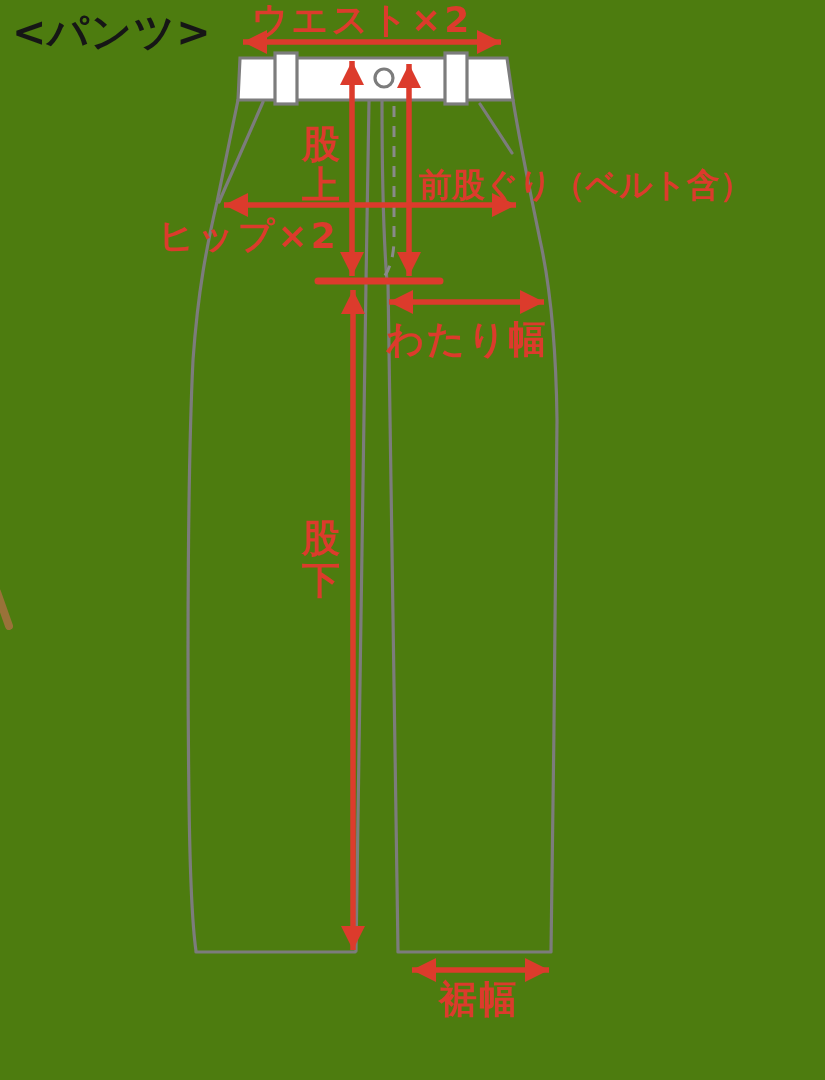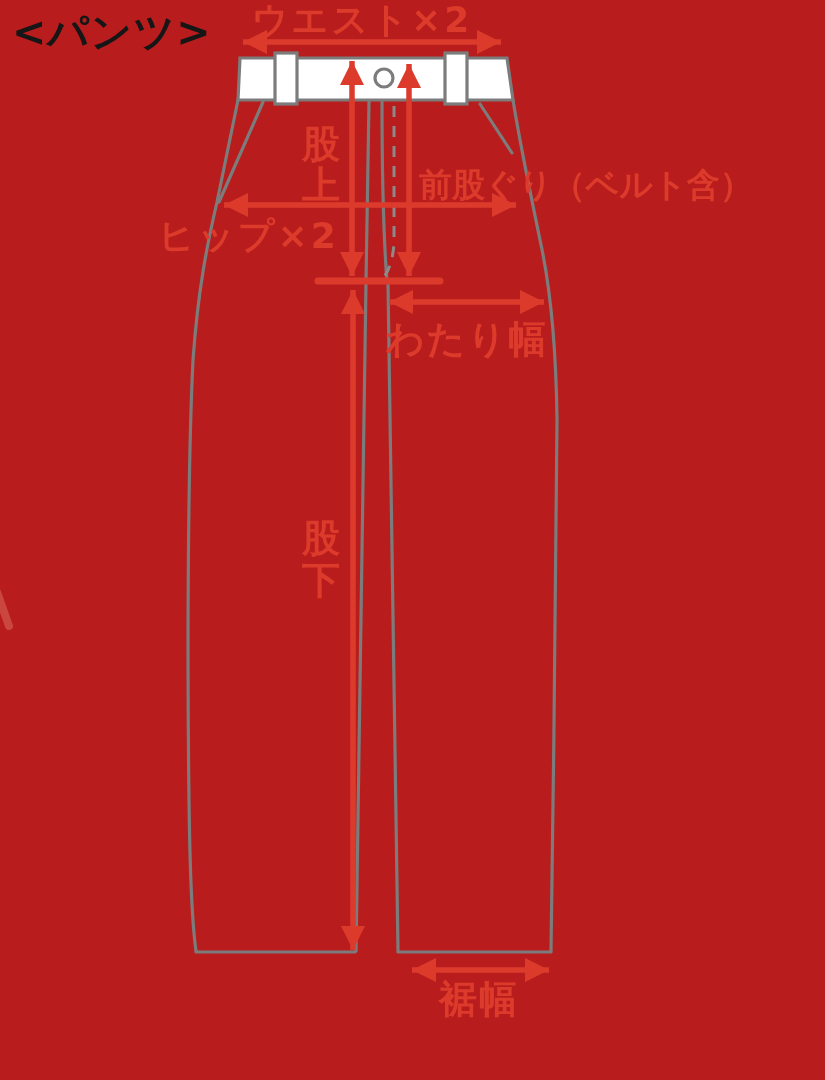--- a/index.html
+++ b/index.html
@@ -1,18 +1,18 @@
 <!DOCTYPE html>
 <html><head>
 <meta charset="utf-8">
 <style>
   html,body{margin:0;padding:0;background:#ffffff;}
   .stage{
     width:825px;height:1080px;position:relative;overflow:hidden;
-    background:#b91c1c;
+    background:#4d7c0f;
     font-family:"DejaVu Sans","Liberation Sans",sans-serif;
   }
   svg{display:block;width:825px;height:1080px;}
   .gray-line{stroke:#7c7c7c;stroke-width:3.2;fill:none;stroke-linecap:round;stroke-linejoin:round;}
   .gray-fill{stroke:#7c7c7c;stroke-width:3.2;fill:#ffffff;stroke-linejoin:miter;}
   .fly-dash{stroke:#8a8a8a;stroke-width:3;fill:none;stroke-dasharray:11 9;stroke-linecap:butt;}
   .red-line{stroke:#dc3b2c;stroke-width:5.5;fill:none;stroke-linecap:butt;}
   .red-bar{stroke:#dc3b2c;stroke-width:7;fill:none;stroke-linecap:round;}
   .red-text{fill:#dc3b2c;font-weight:bold;font-family:"DejaVu Sans","Liberation Sans",sans-serif;}
   .title-text{fill:#161616;font-weight:bold;font-size:41px;letter-spacing:1px;

